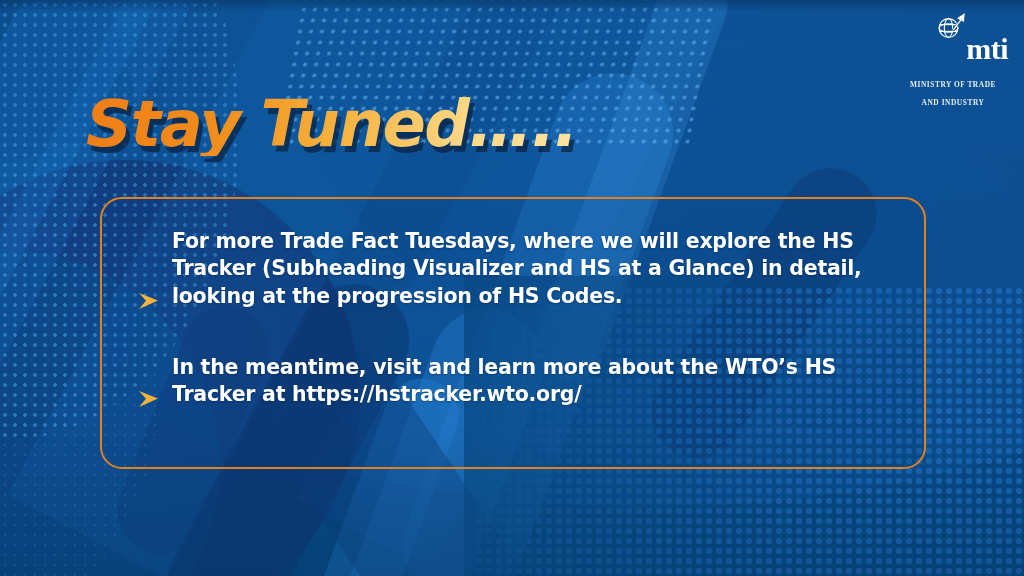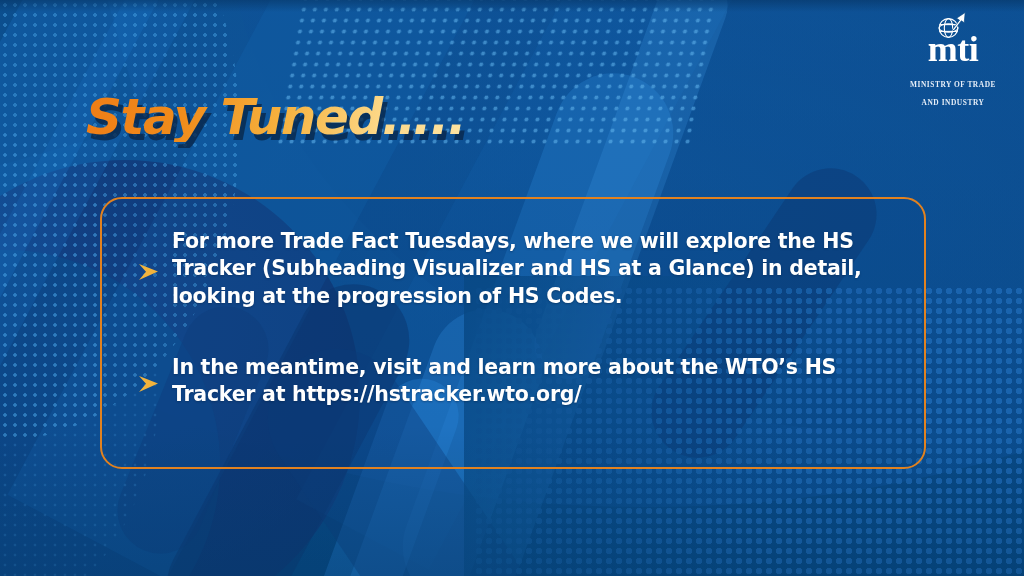--- a/index.html
+++ b/index.html
@@ -228,43 +228,44 @@
   }
   .logo-mark {
     position: relative;
     height: 34px;
     margin-bottom: -2px;
   }
   .logo-mark svg { display:block; margin: 0 auto; }
   .logo-word {
     font-family: "Liberation Serif", serif;
     font-weight: bold;
-    font-size: 36px;
+    font-size: 30px;
     line-height: 26px;
     letter-spacing: -0.5px;
     color: #ffffff;
     margin-top: -6px;
+    text-align: right;
   }
   .logo-sub {
     font-family: "Liberation Serif", serif;
     font-size: 7.4px;
     line-height: 9.5px;
     letter-spacing: .55px;
     color: #e6eef8;
     margin-top: 18px;
     font-weight: bold;
   }
 
   
   .title {
     position: absolute;
     left: 86px;
     top: 92px;
     font-family: "DejaVu Sans", sans-serif;
-    font-size: 50px;
+    font-size: 64px;
     font-weight: bold;
     font-style: italic;
     letter-spacing: -1.5px;
     line-height: 1;
     white-space: nowrap;
     background: linear-gradient(100deg, #ef7d17 0%, #f08c1b 26%, #f6b23f 52%, #fcd98a 78%, #fde3a2 100%);
     -webkit-background-clip: text;
     background-clip: text;
     color: transparent;
     -webkit-text-fill-color: transparent;
@@ -285,21 +286,21 @@
   }
 
   .bullets {
     position: absolute;
     left: 138px;
     top: 228px;
     width: 760px;
   }
   .bullet {
     display: flex;
-    align-items: center;
+    align-items: flex-end;
     margin-bottom: 44px;
   }
   .bullet:last-child { margin-bottom: 0; }
 
   .bullet-icon {
     flex: 0 0 auto;
     width: 34px;
     padding-top: 6px;
   }
   .bullet-icon svg { display: block; }

